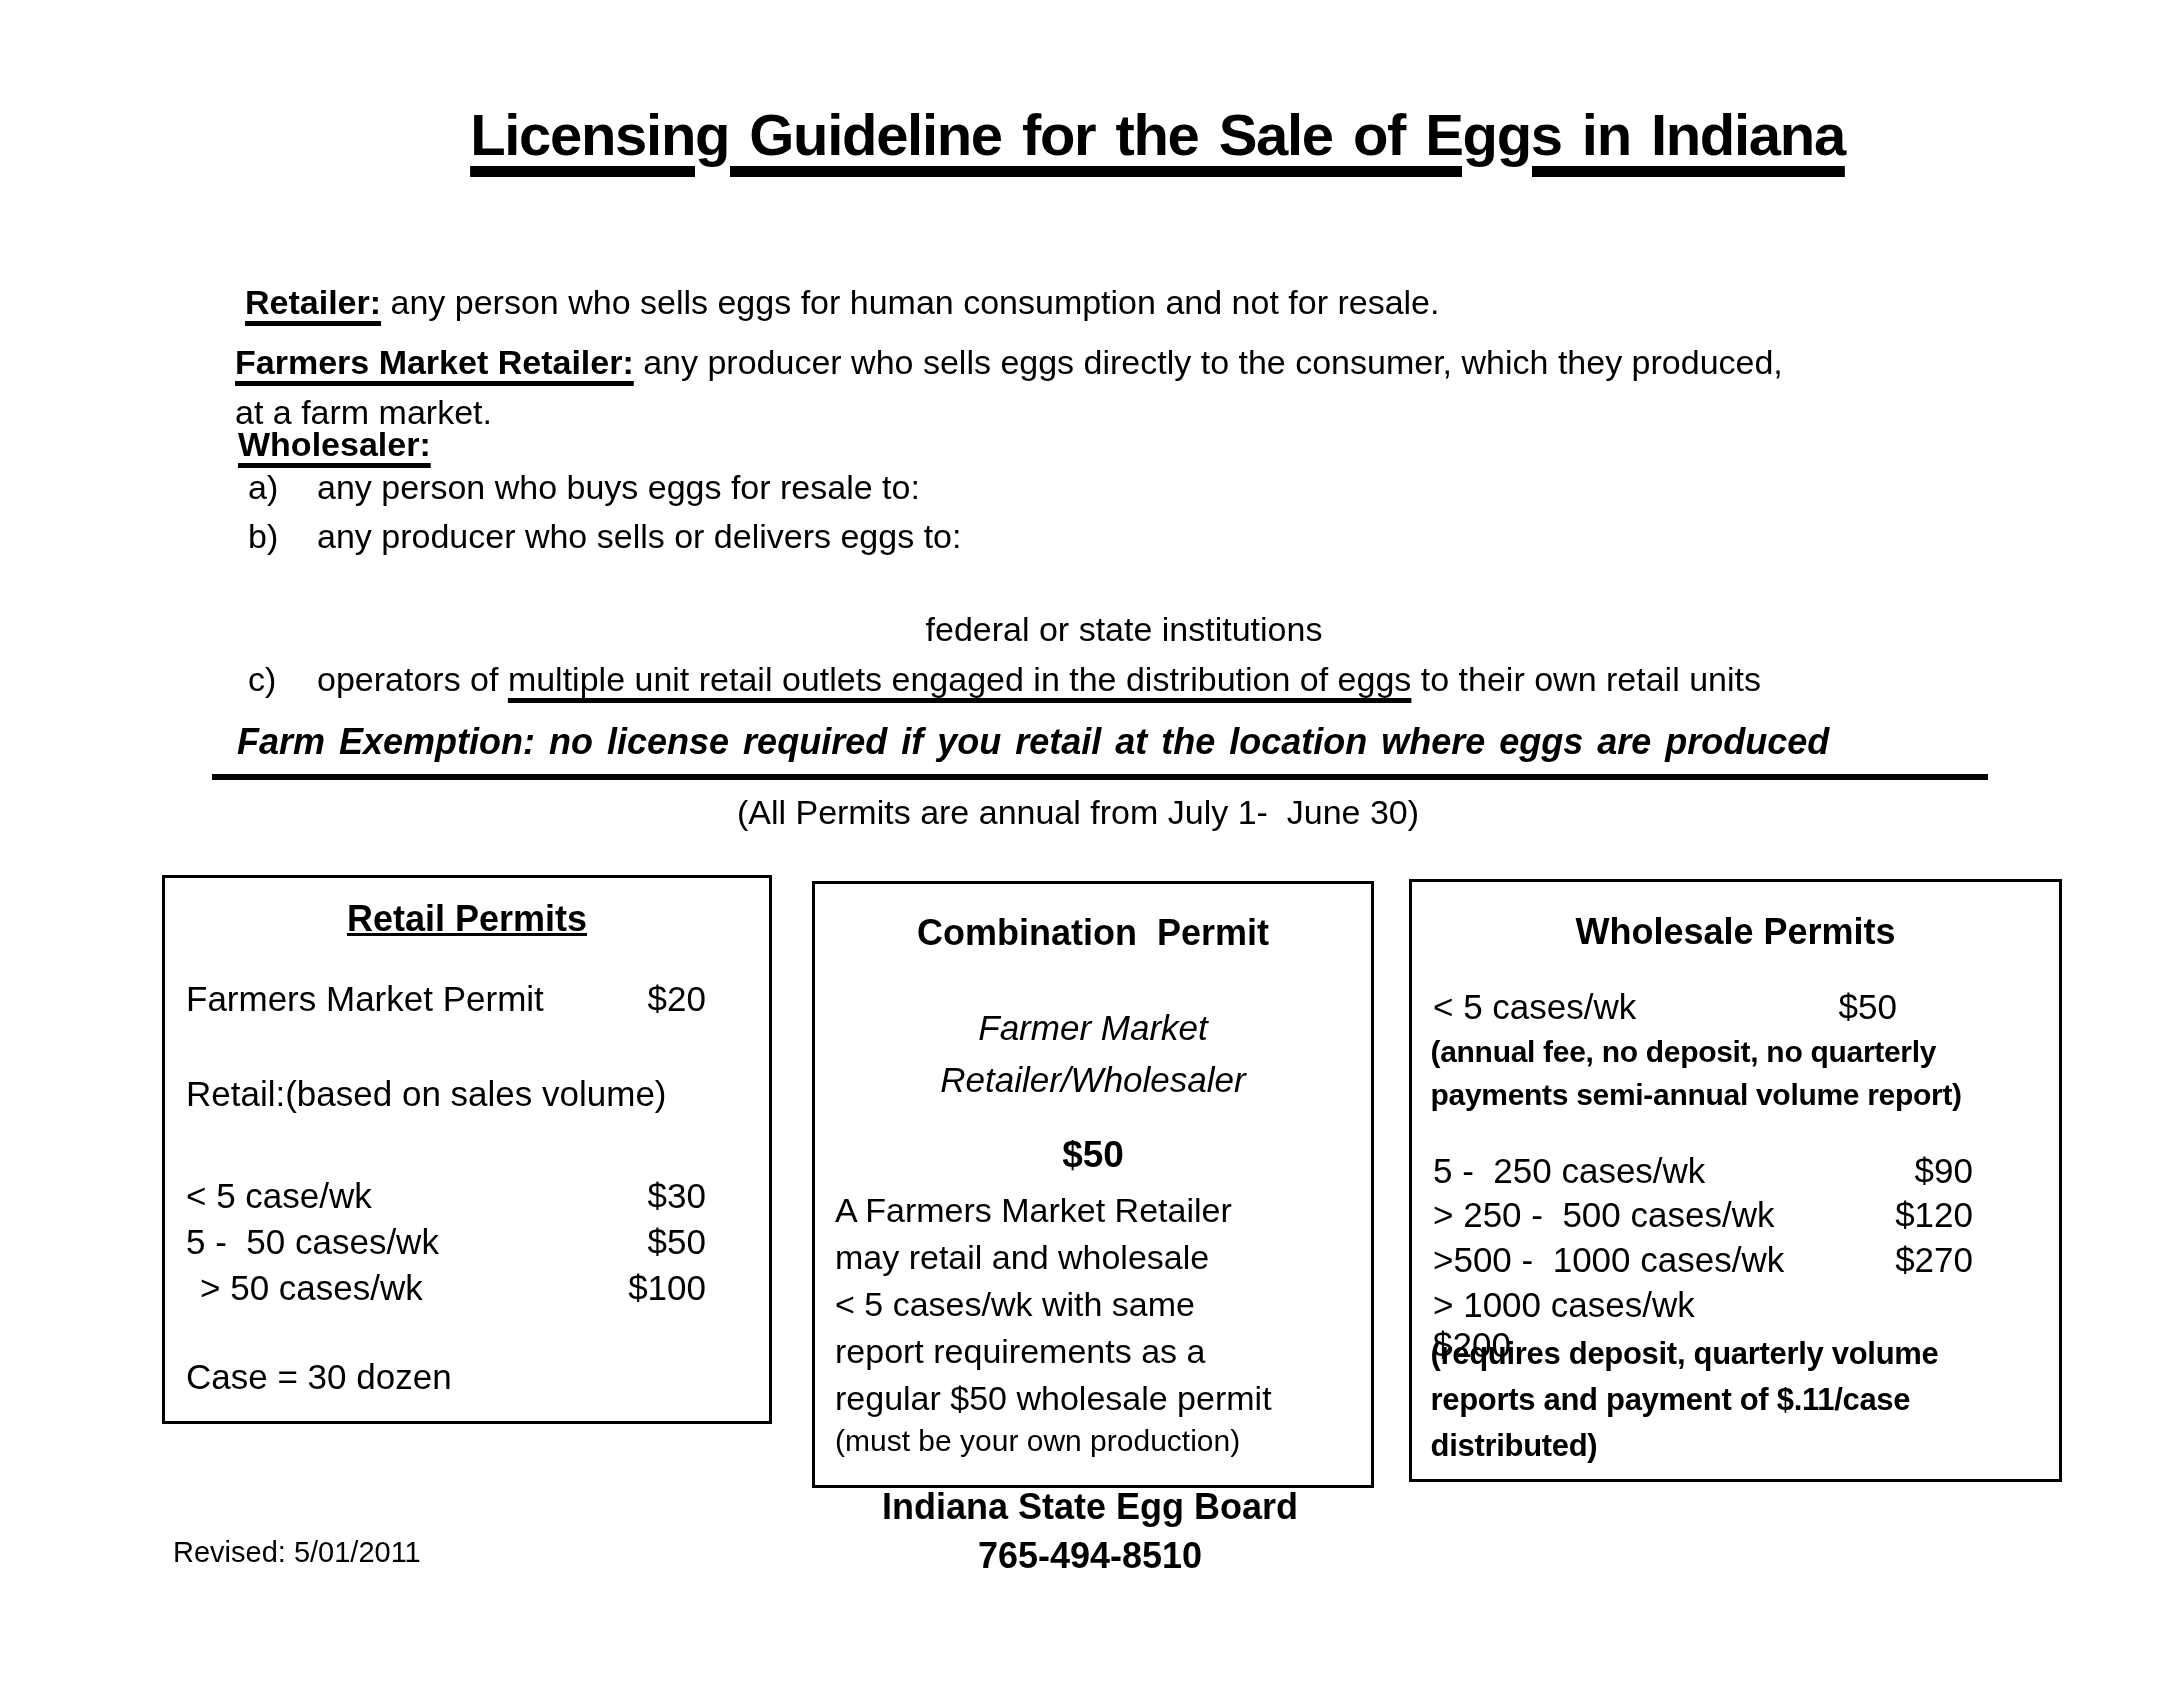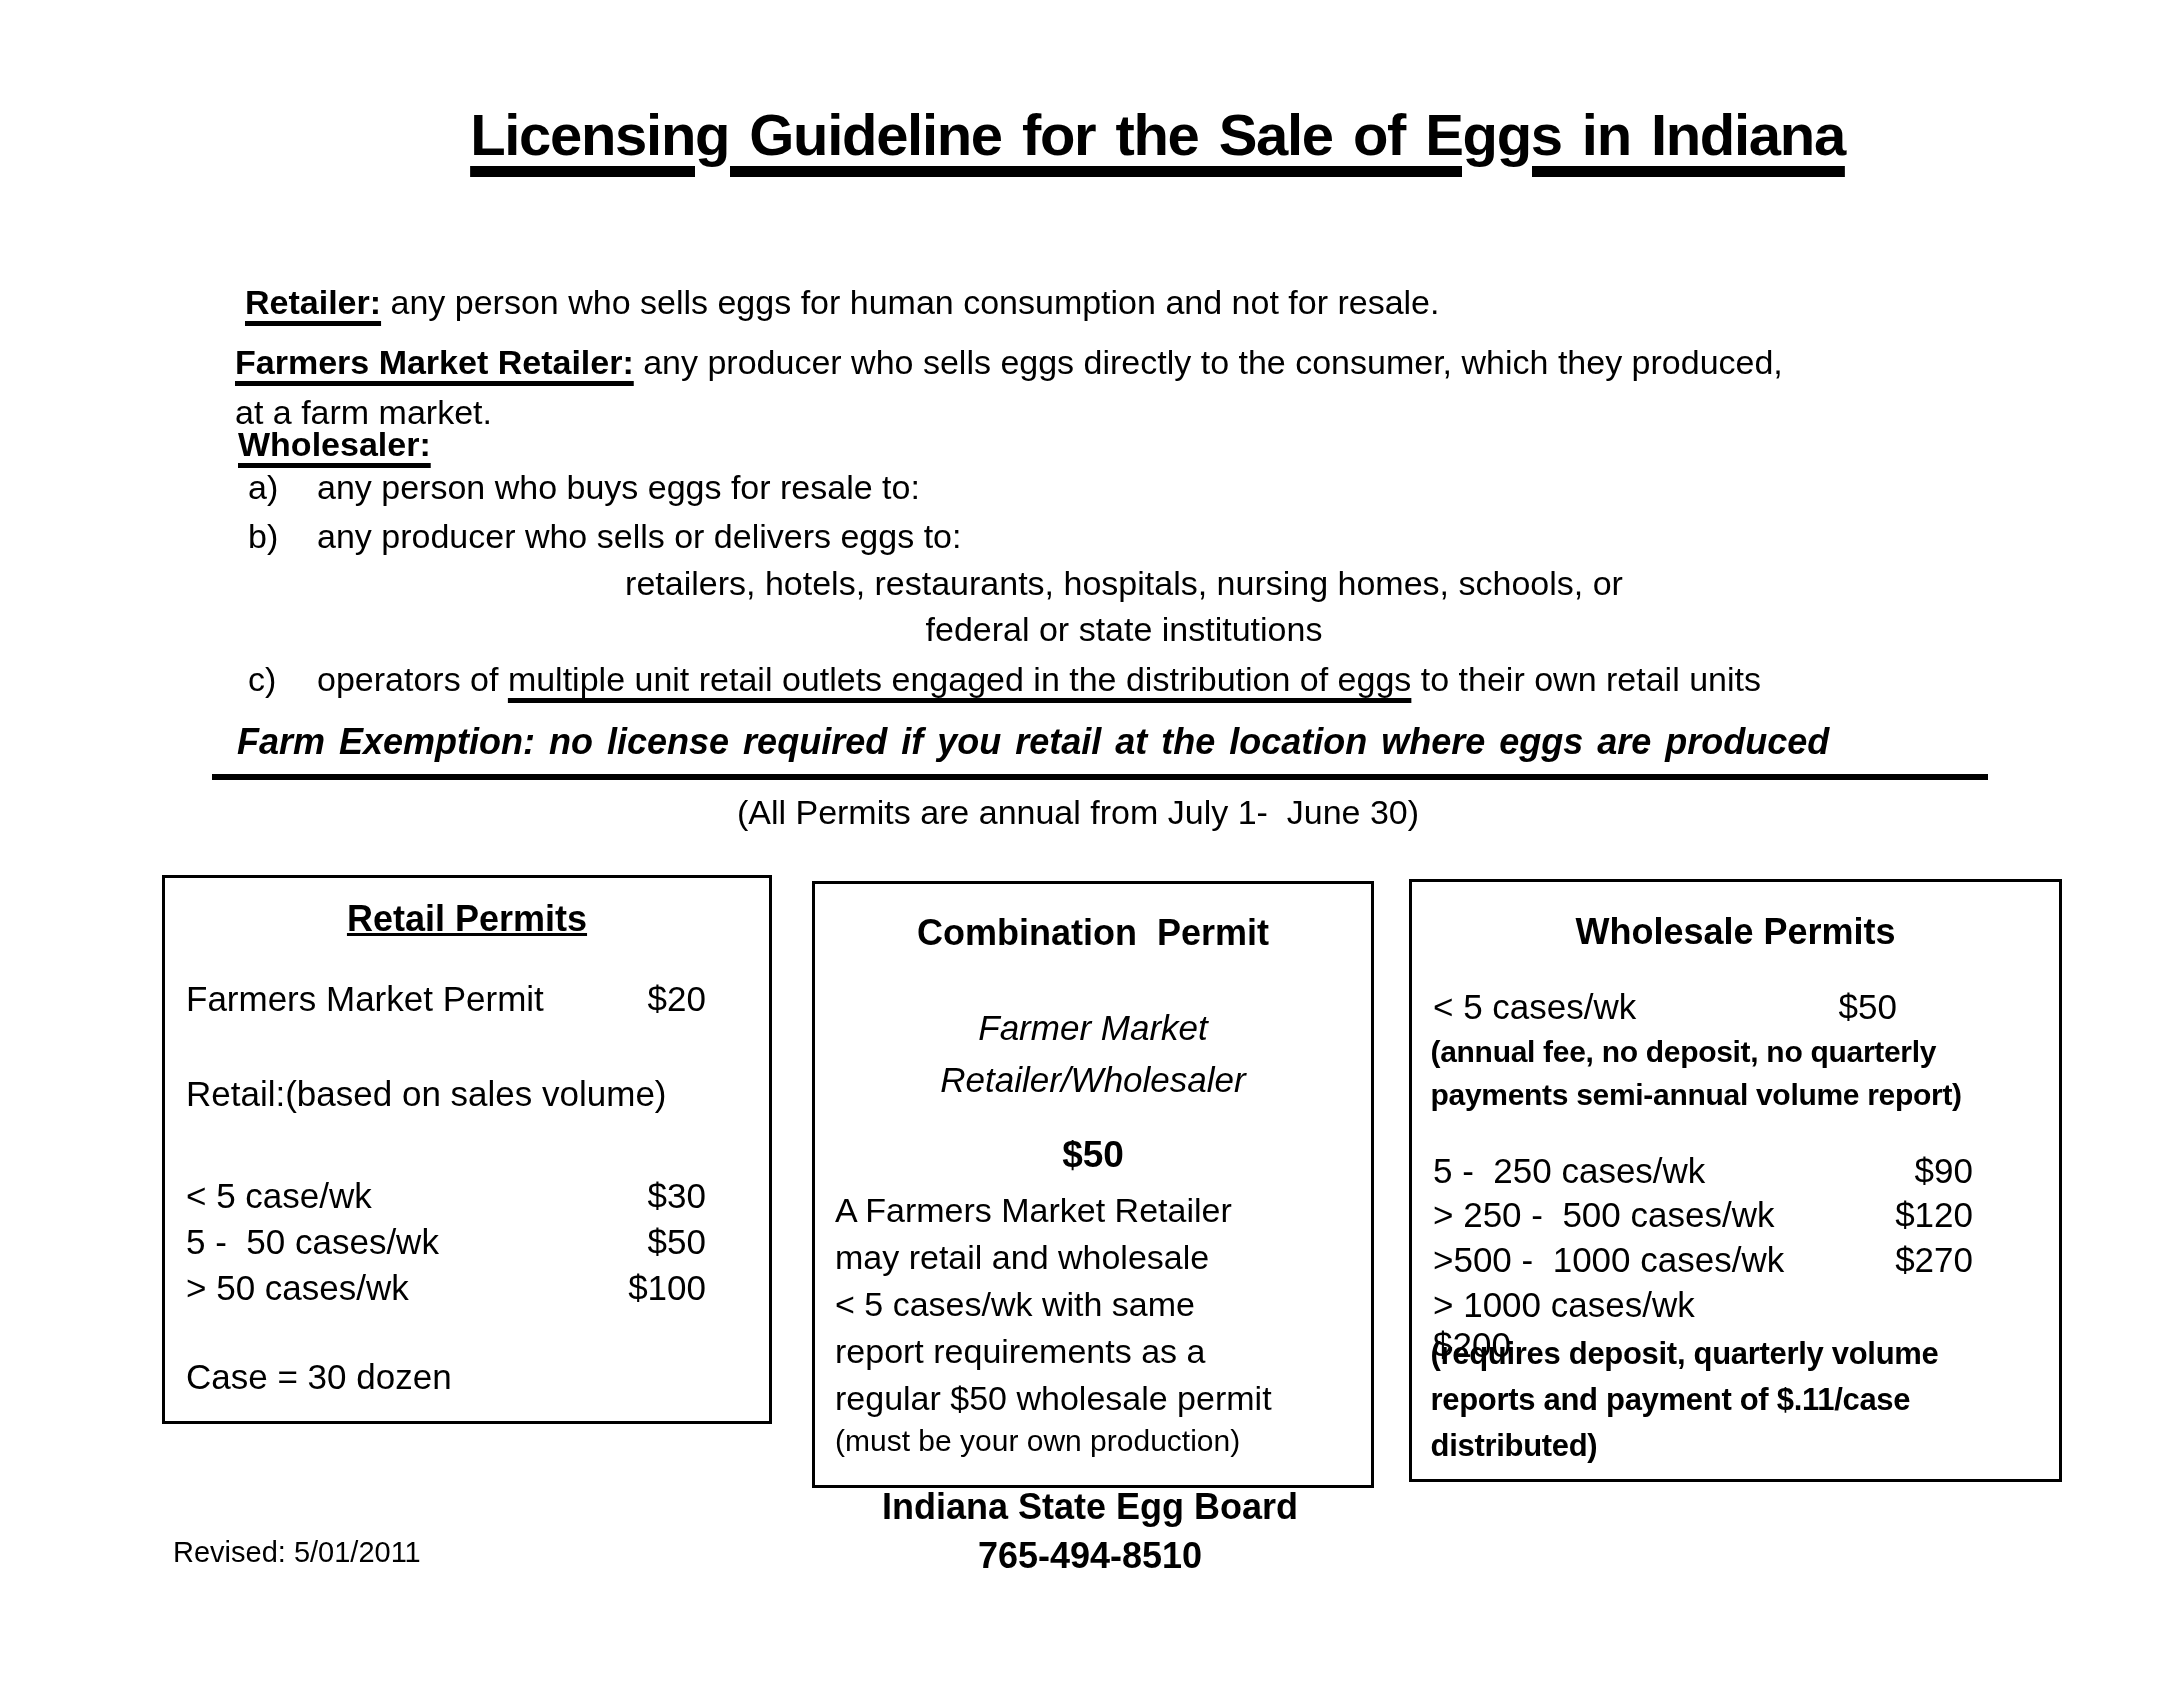--- a/index.html
+++ b/index.html
@@ -55,21 +55,21 @@
     font-size:36px; font-weight:bold; white-space:pre;
   }
   .fee-row{ position:absolute; display:flex; justify-content:space-between; font-size:35px; }
   .fee-row .lbl, .fee-row .price{ white-space:pre; }
   
   .box-retail .box-title{ top:20px;text-decoration:underline; }
   .r-market{ left:21px; right:63px; top:101px;gap:22px; }
   .r-sub{ position:absolute; left:21px; top:196px; font-size:35px; white-space:pre; }
   .r-vol-0{ left:21px; right:63px; top:298px; }
   .r-vol-1{ left:21px; right:63px; top:344px; }
-  .r-vol-2{ left:21px; right:63px; top:390px; }
+  .r-vol-2{ left:35px; right:63px; top:390px; }
   .r-note{ position:absolute; left:21px; top:479px; font-size:35px; white-space:pre; }
   
   .box-combination .box-title{ top:28px; }
   .c-sub{
     position:absolute; left:0; right:0; top:118px; text-align:center;
     font-style:italic; font-size:35px; line-height:52px; white-space:pre-line;
   }
   .c-price{ position:absolute; left:0; right:0; top:250px; text-align:center; font-size:37px; font-weight:bold; }
   .c-body{ position:absolute; left:20px; top:303px; font-size:34px; line-height:47px; white-space:pre-line; }
   .c-note{ position:absolute; left:20px; top:540px; font-size:30px; white-space:pre; }
@@ -106,21 +106,20 @@
 at a farm market.</span></p>
 
   <div class="wholesaler-heading">Wholesaler:</div>
 
   <div class="list-row row-a">
     <span class="list-letter">a)</span><span>any person who buys eggs for resale to:</span>
   </div>
   <div class="list-row row-b">
     <span class="list-letter">b)</span><span>any producer who sells or delivers eggs to:</span>
   </div>
-  <div class="b-cont b-cont-1">retailers, hotels, restaurants, hospitals, nursing homes, schools, or</div>
   <div class="b-cont b-cont-2">federal or state institutions</div>
   <div class="list-row row-c">
     <span class="list-letter">c)</span>
       <span class="c-text"><span>operators of </span><span class="c-underlined">multiple unit retail outlets engaged in the distribution of eggs</span><span> to their own retail units</span></span>
   </div>
 
   <div class="farm-exemption">Farm Exemption: no license required if you retail at the location where eggs are produced</div>
   <div class="rule"></div>
   <div class="permits-note">(All Permits are annual from July 1-  June 30)</div>
 

